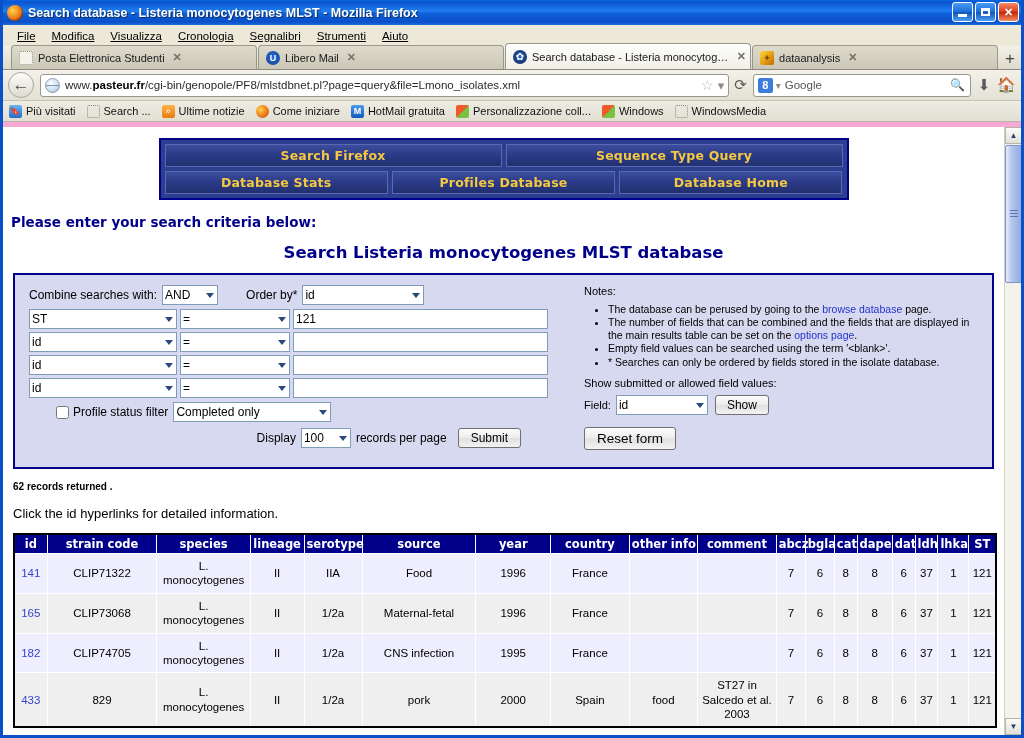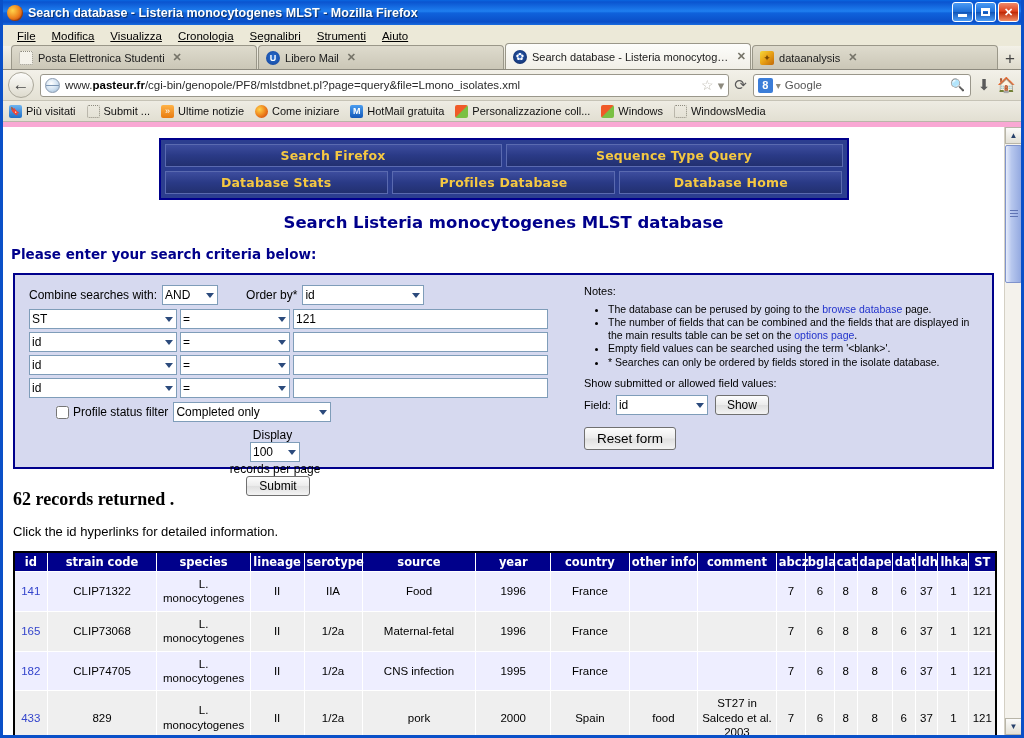--- a/index.html
+++ b/index.html
@@ -314,37 +314,37 @@
     border-radius: 3px;
     padding: 2px 11px;
     color: #000;
   }
   #submitbtn { padding: 2px 12px; }
   #resetbtn { font-size: 13.5px; padding: 3px 12px; }
 
   #formleft .rowline { margin-bottom: 3px; }
   #statusrow { display: flex; align-items: center; margin-left: 27px; margin-top: 4px; }
   #statusrow input[type=checkbox] { margin: 0 4px 0 0; width: 13px; height: 13px; }
-  #disprow { display: flex; align-items: center; justify-content: flex-end; margin-top: 6px; padding-right: 53px; flex-direction: column; }
+  #disprow { display: flex; align-items: center; justify-content: flex-end; margin-top: 6px; padding-right: 53px; }
 
   
   #notes-head { font-size: 11px; color: #000; margin-bottom: 6px; }
   #noteslist { margin: 0 0 0 14px; padding: 0 0 0 10px; font-size: 10.5px; color: #000; line-height: 1.18; }
   #noteslist li { margin-bottom: 1px; }
   #noteslist a { color: #2233cc; text-decoration: none; }
   #showhead { font-size: 11px; color: #000; margin: 9px 0 6px 0; }
   #showrow { display: flex; align-items: center; }
   #showrow .flabel { font-size: 11px; }
   #resetrow { margin-top: 12px; }
 
   
   #recordsline {
-    font-size: 18px; font-weight: bold; color: #000;
-    margin: 20px 0 0 10px;
-    font-family: Liberation Serif, serif;
+    font-size: 10px; font-weight: bold; color: #000;
+    margin: 12px 0 0 10px;
+    font-family: Liberation Sans, sans-serif;
   }
   #clickline {
     font-size: 13px; color: #000;
     margin: 14px 0 0 10px;
   }
 
   #restable {
     margin: 12px 0 0 10px;
     border-collapse: collapse;
     border: 2px solid #000;
@@ -477,21 +477,21 @@
     <span class="navicon">🏠</span>
   </div>
 
   <div id="bkbar">
     <div class="bk">
       <span class="bkico blue"></span>
       <span>Più visitati</span>
     </div>
     <div class="bk">
       <span class="bkico dotted"></span>
-      <span>Submit ...</span>
+      <span>Search ...</span>
     </div>
     <div class="bk">
       <span class="bkico rss"></span>
       <span>Ultime notizie</span>
     </div>
     <div class="bk">
       <span class="bkico fox"></span>
       <span>Come iniziare</span>
     </div>
     <div class="bk">
@@ -520,22 +520,22 @@
           <div class="navbtn">Search Firefox</div>
           <div class="navbtn">Sequence Type Query</div>
         </div>
         <div class="navrow">
           <div class="navbtn">Database Stats</div>
           <div class="navbtn">Profiles Database</div>
           <div class="navbtn">Database Home</div>
         </div>
       </div>
 
+      <div id="criteria">Please enter your search criteria below:</div>
       <div id="pagetitle">Search Listeria monocytogenes MLST database</div>
-      <div id="criteria">Please enter your search criteria below:</div>
 
       <div id="formpanel">
 
         <div id="formleft">
           <div class="frow">
             <span class="flabel">Combine searches with:</span>
             <span class="selwrap">
               <select class="sel w-combine">
                 <option>AND</option>
               </select>

